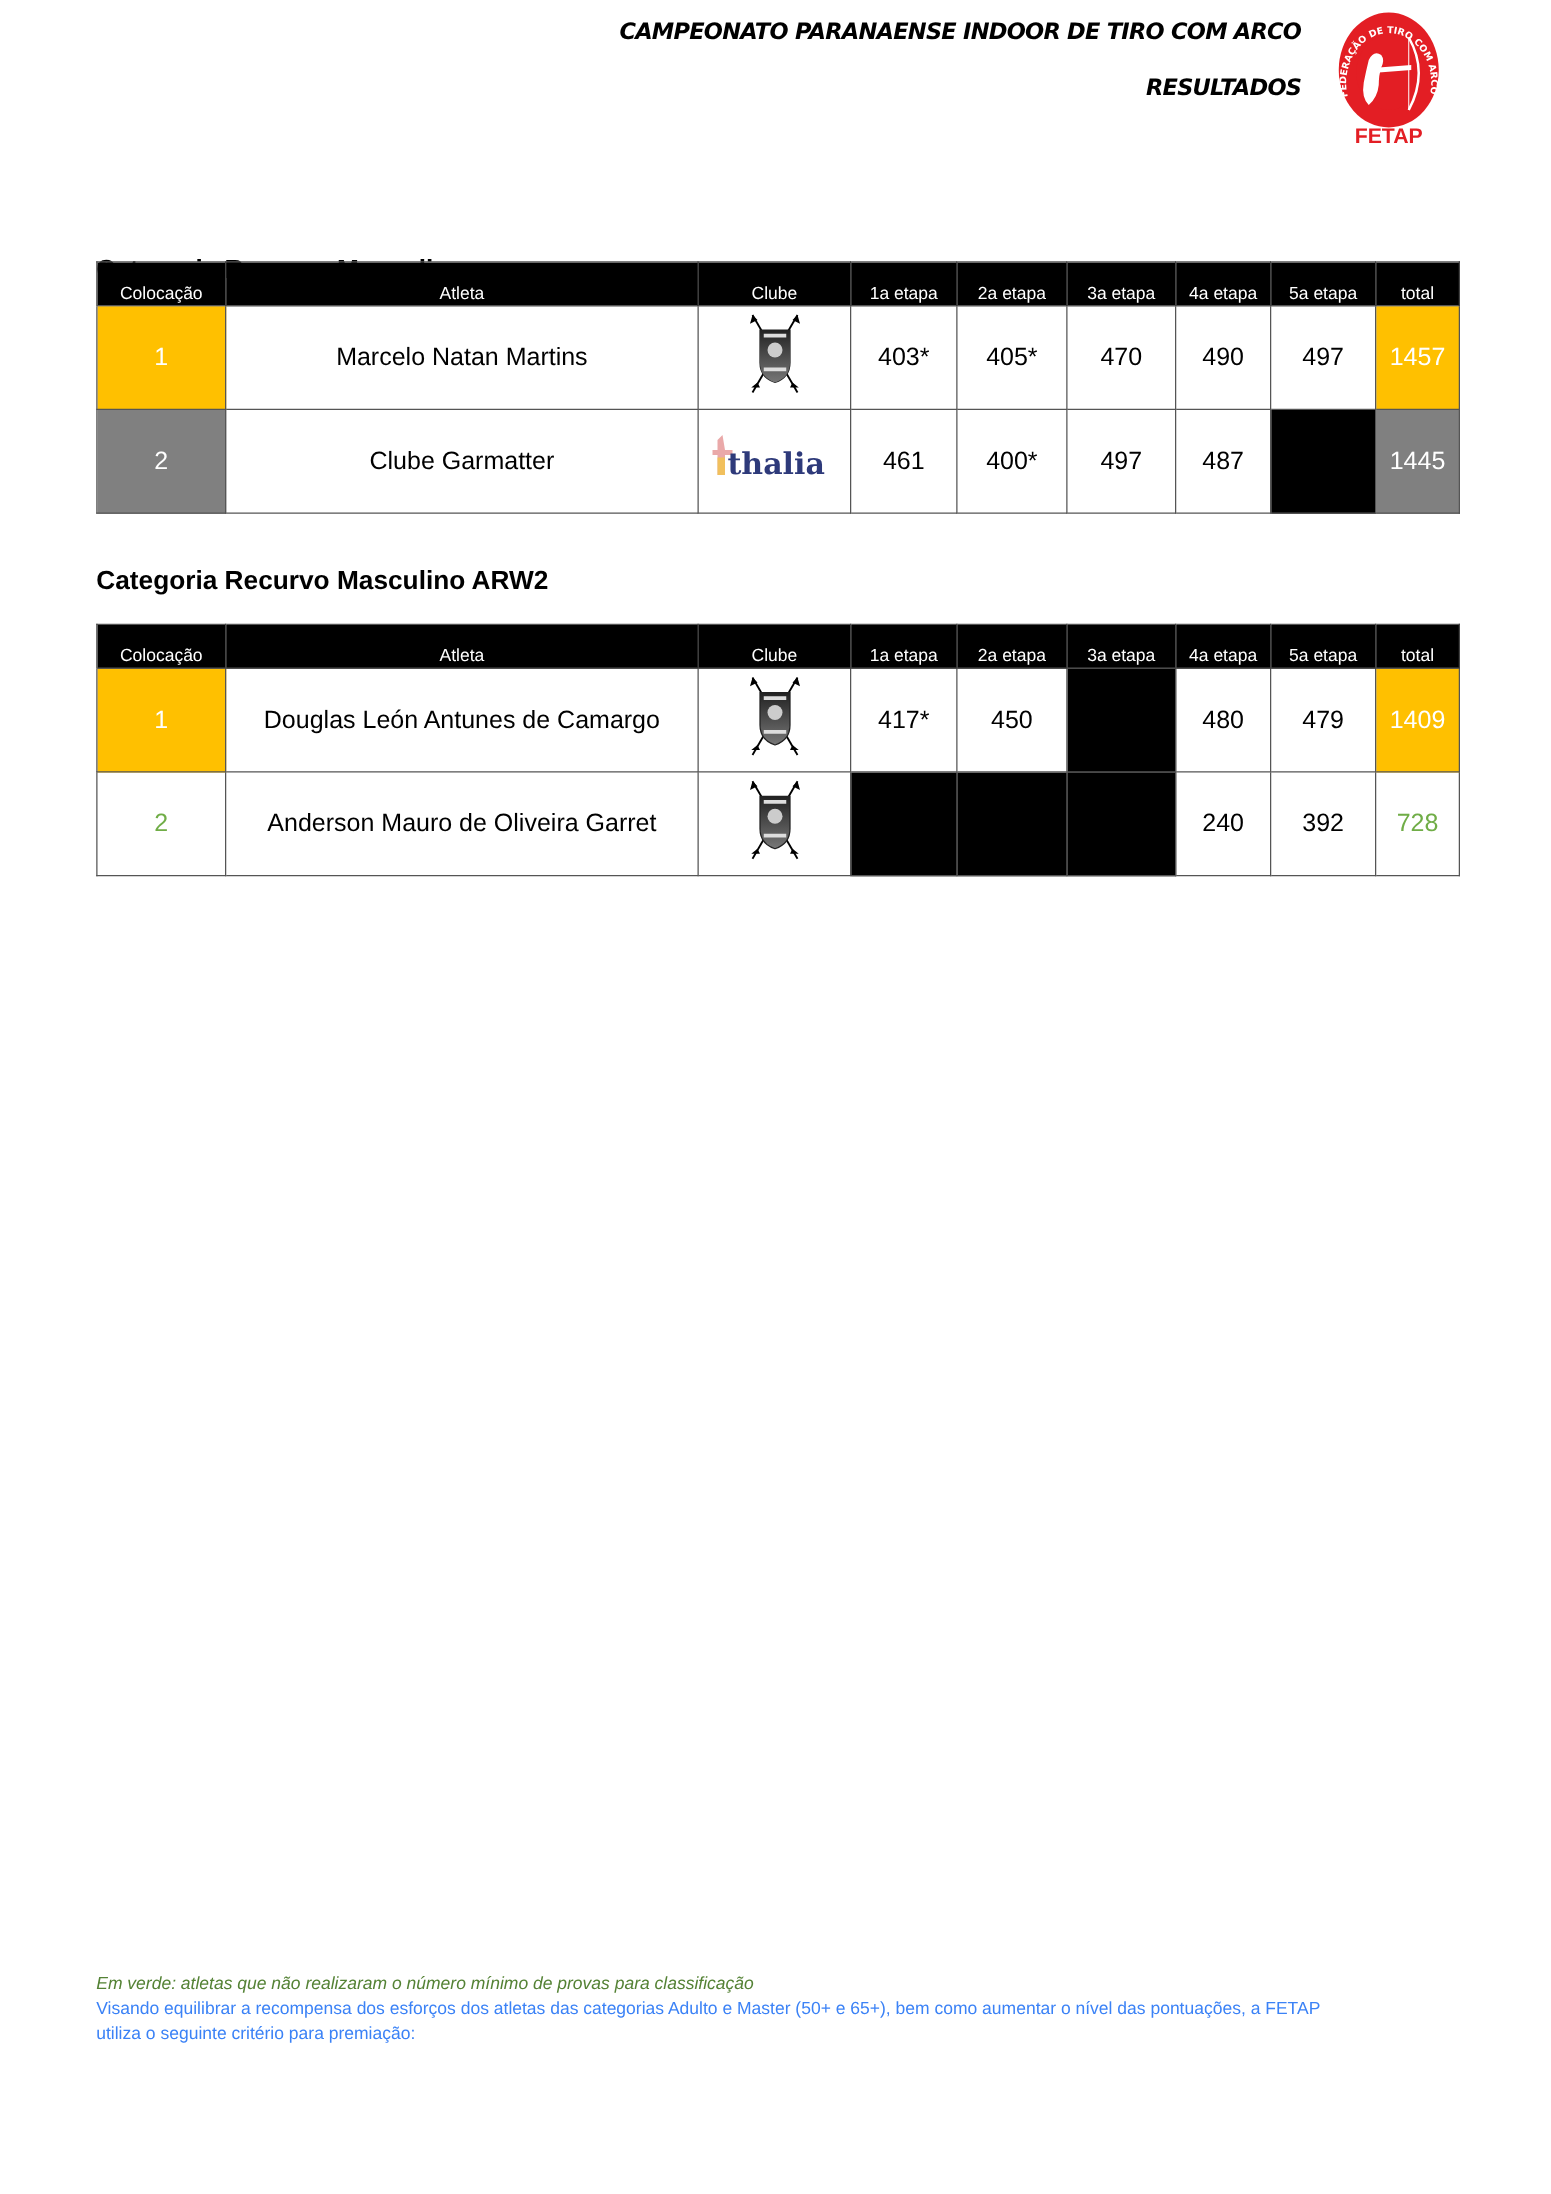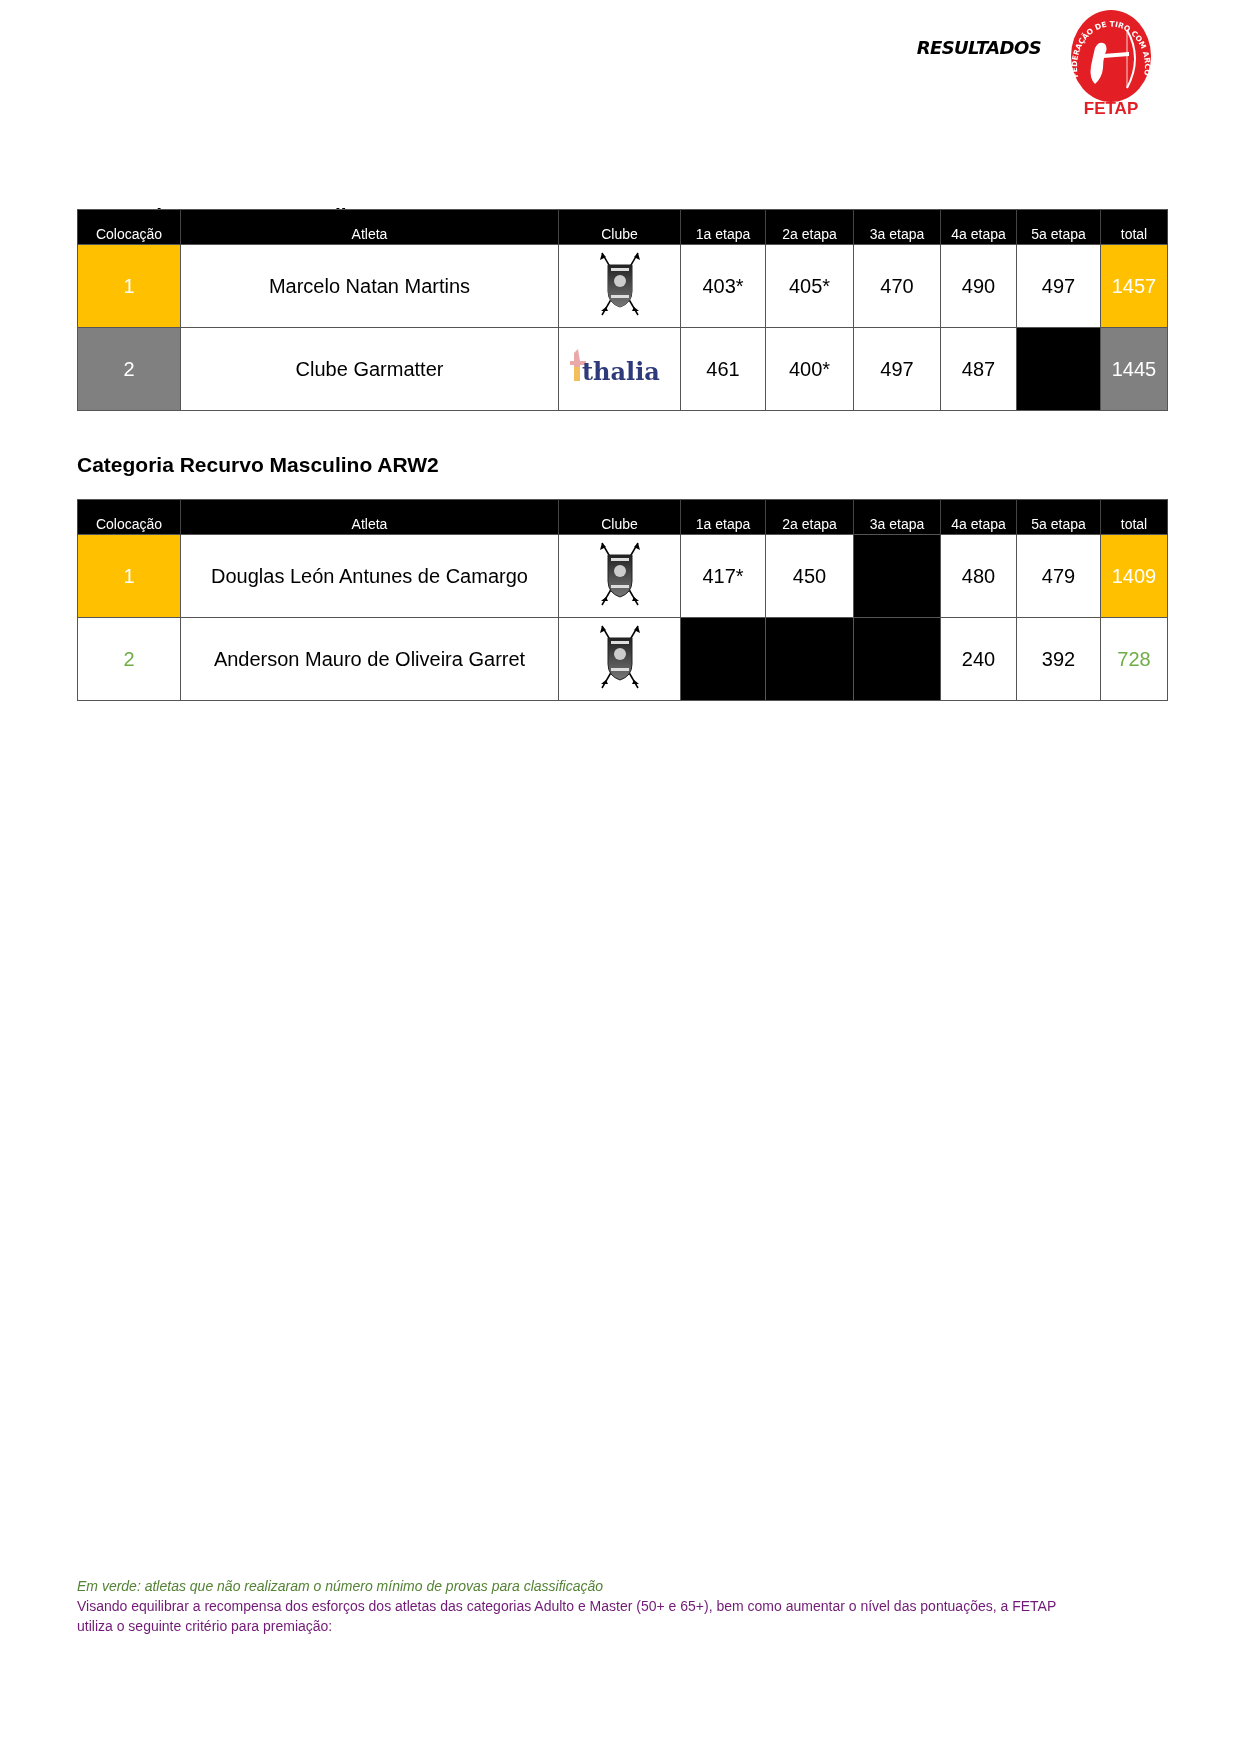--- a/index.html
+++ b/index.html
@@ -87,27 +87,28 @@
     width: 1090px;
     font-size: 14px;
     line-height: 20px;
     font-family: "Liberation Sans", "DejaVu Sans", sans-serif;
   }
   .footer-notes .note-green {
     color: #548235;
     font-style: italic;
   }
   .footer-notes .note-red {
-    color: #701a75;
+    color: #3b82f6;
   }
 </style>
 </head>
 <body>
 
 <div class="header-block">
+  <div>CAMPEONATO PARANAENSE INDOOR DE TIRO COM ARCO</div>
   <div class="results">RESULTADOS</div>
 </div>
 
 <div class="fetap-logo">
   <svg width="112" height="110" viewBox="0 0 112 110">
     <ellipse cx="56" cy="48" rx="40" ry="46" fill="#E31E24"></ellipse>
     <defs>
       <path id="ringPath" d="M 24 72 A 34 40 0 1 1 88 72"></path>
     </defs>
     <text font-family="DejaVu Sans, sans-serif" font-size="7.5" font-weight="bold" fill="#ffffff">

